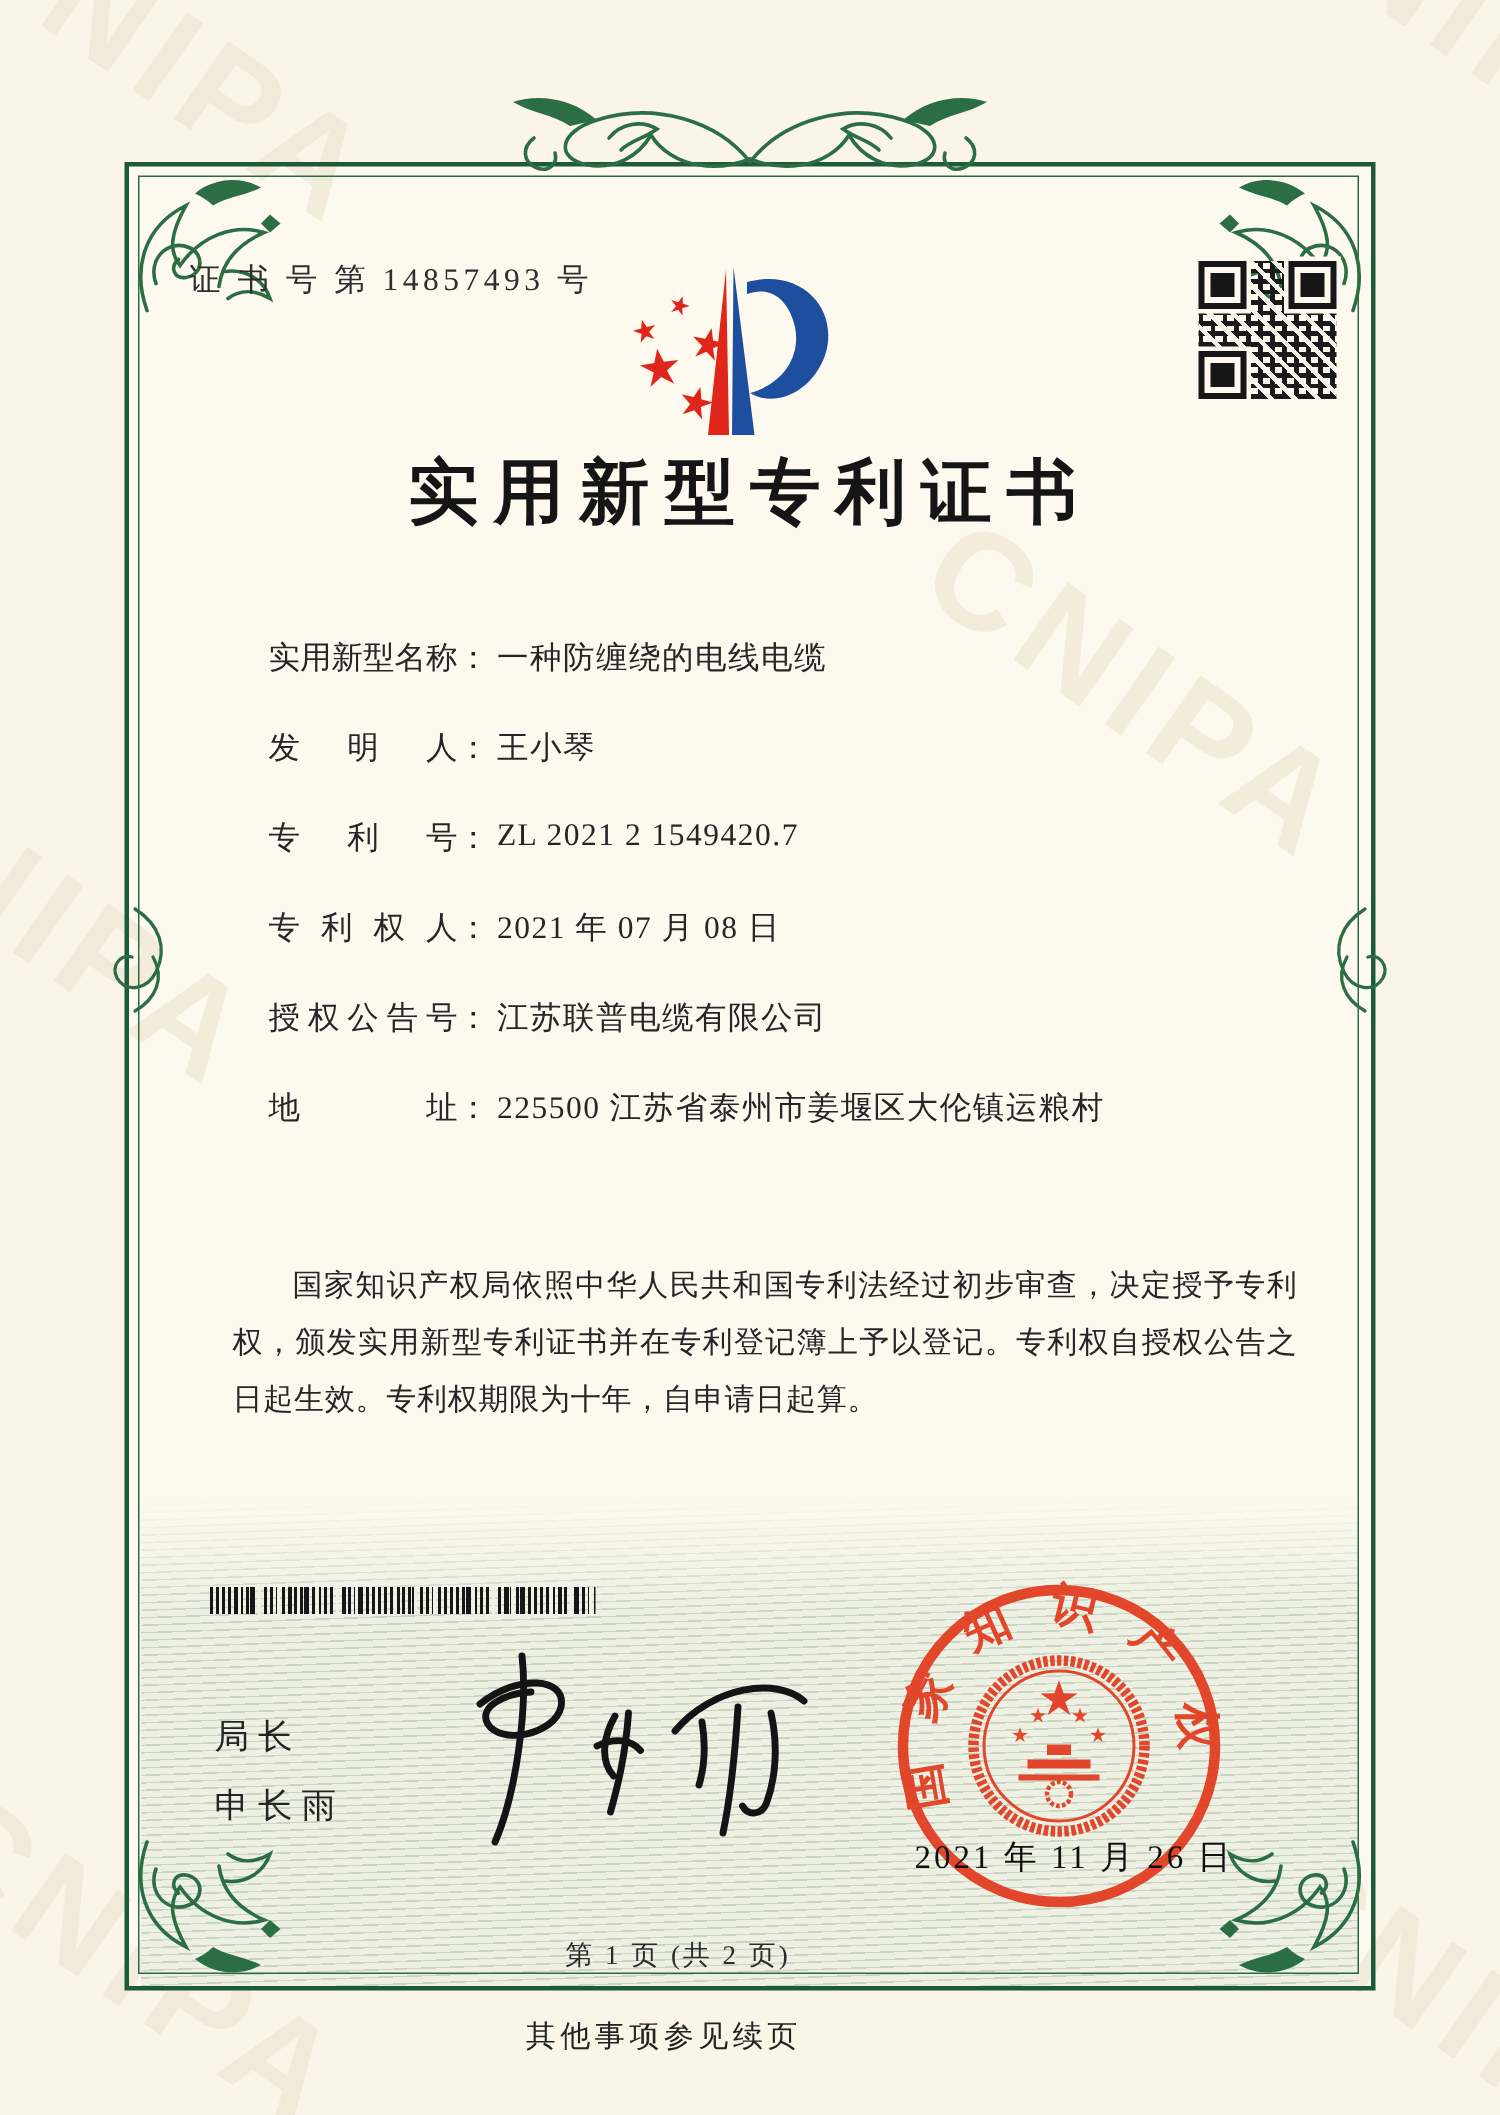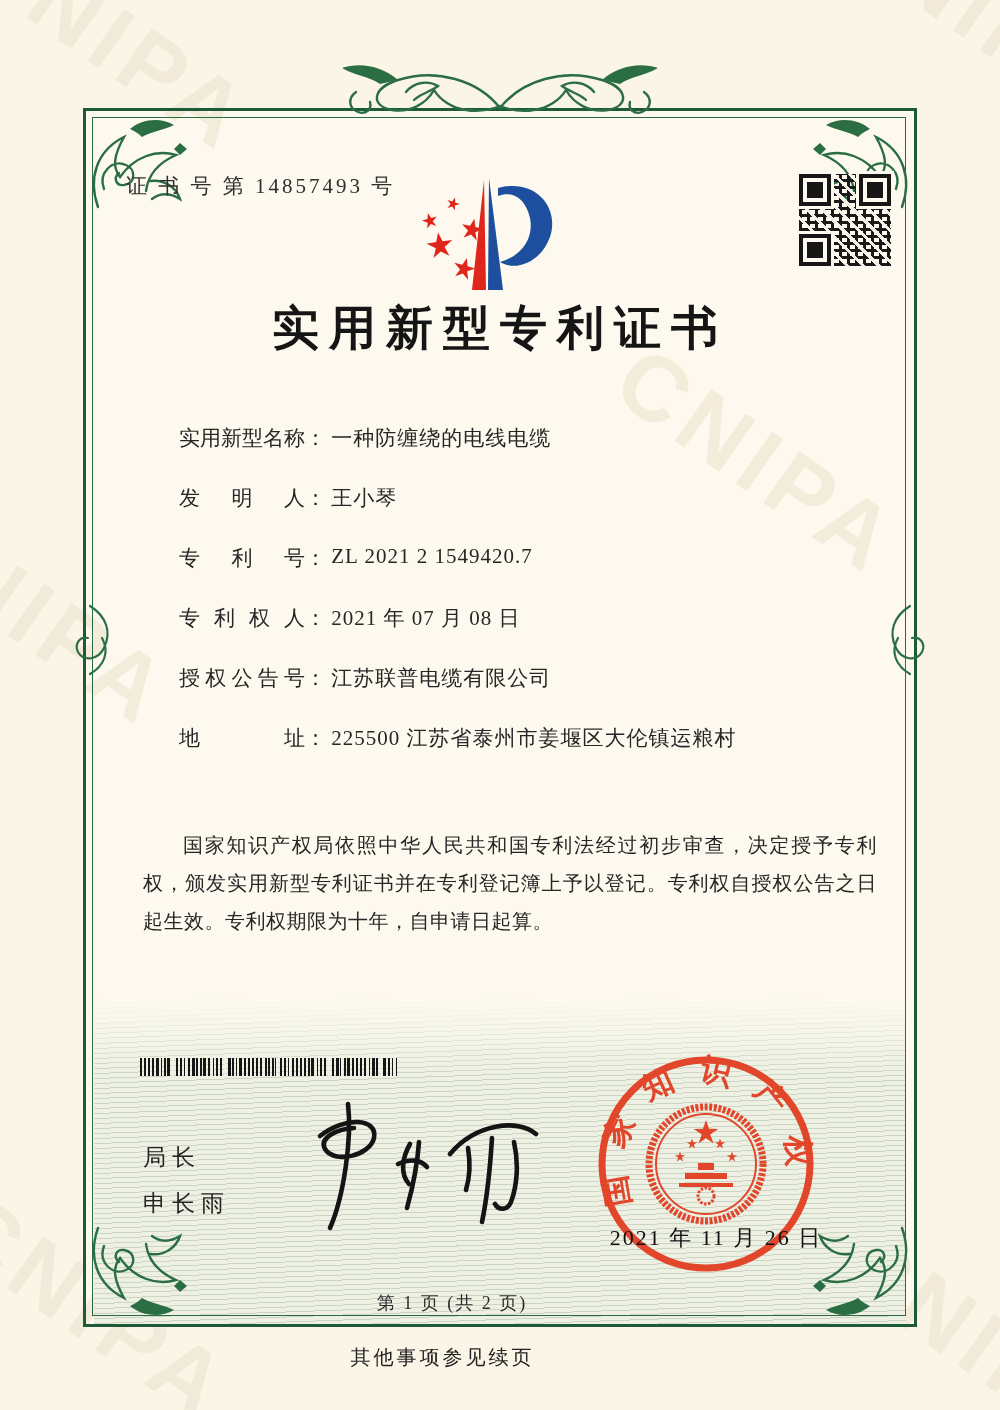--- a/index.html
+++ b/index.html
@@ -42,21 +42,21 @@
 
   .fields{left:145px;top:424px;width:732px;font-size:21px;color:#262626;margin-left:34px;}
   .frow{height:60px;position:relative;}
   .flabel{display:inline-block;width:126px;text-align:justify;text-align-last:justify;vertical-align:top;}
   .fcolon{display:inline-block;vertical-align:top;}
   .fvalue{letter-spacing:1px;}
   .fright{position:absolute;left:372px;top:0;white-space:nowrap;}
 
   .paras{left:143px;top:826px;width:734px;font-size:20px;line-height:38px;
          text-align:justify;color:#262626;letter-spacing:.5px;}
-  .paras p{margin:0;text-indent:2em;}
+  .paras p{margin:12px;text-indent:2em;}
 
   .barcode{left:140px;top:1058px;width:257px;height:18px;z-index:6;
     background-image:
       repeating-linear-gradient(90deg,transparent 0 6px,#eef1e4 6px 8px,transparent 8px 13px),
       repeating-linear-gradient(90deg,#161616 0 2px,transparent 2px 4px),
       repeating-linear-gradient(90deg,#161616 0 1px,transparent 1px 9px);}
 
   .signer{left:143px;top:1134px;font-family:"Liberation Sans","DejaVu Sans",sans-serif;
           font-size:23px;letter-spacing:6px;color:#242424;line-height:46px;}
   .sig-svg{left:290px;top:1088px;z-index:6;}

